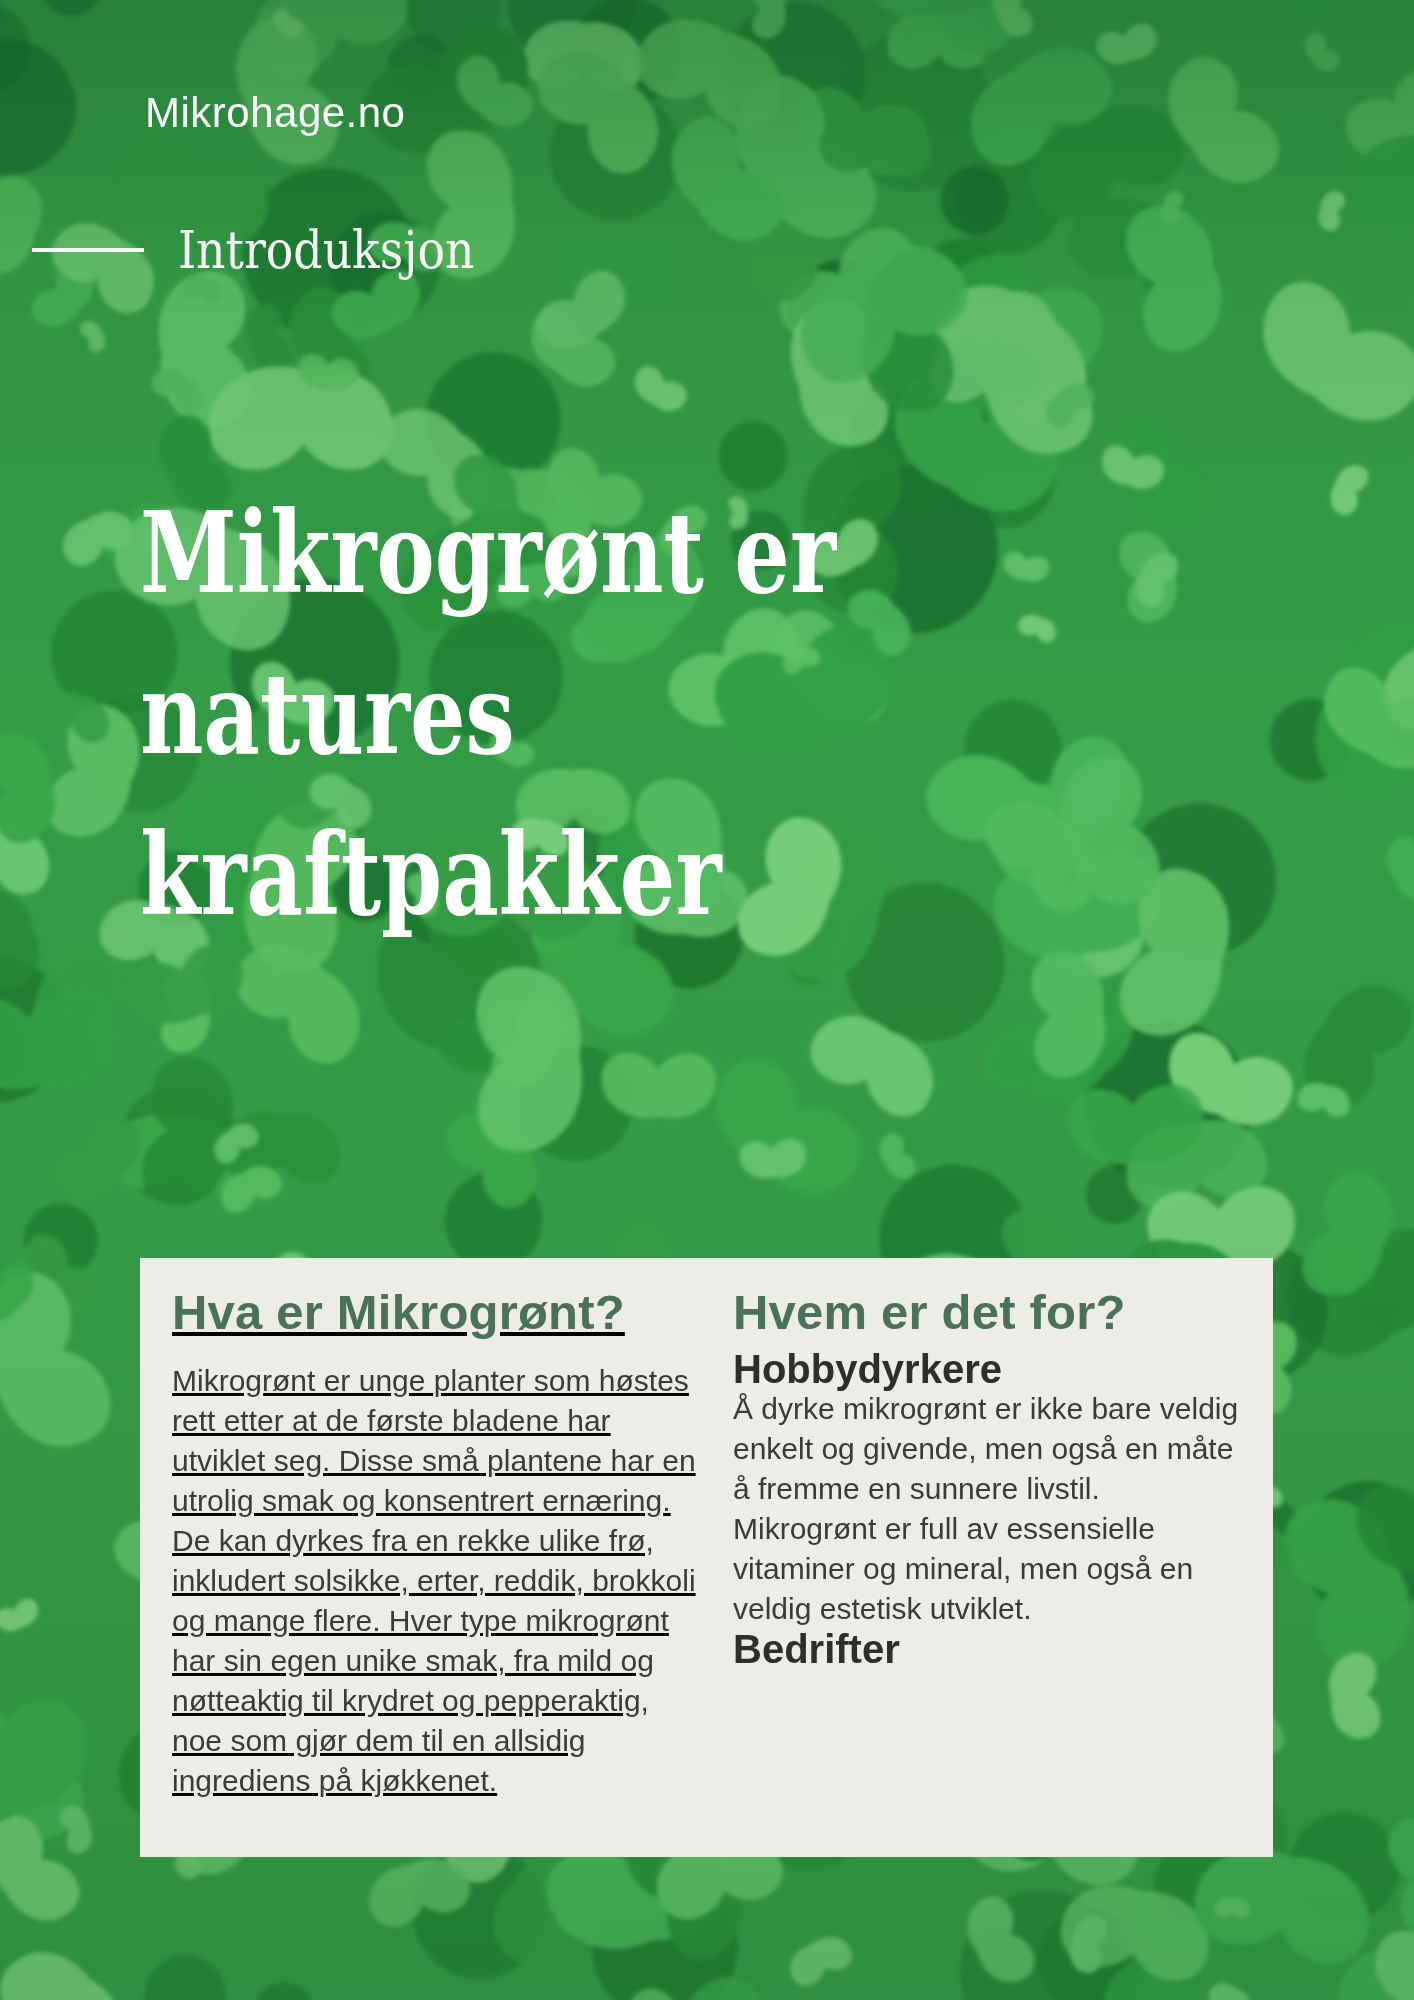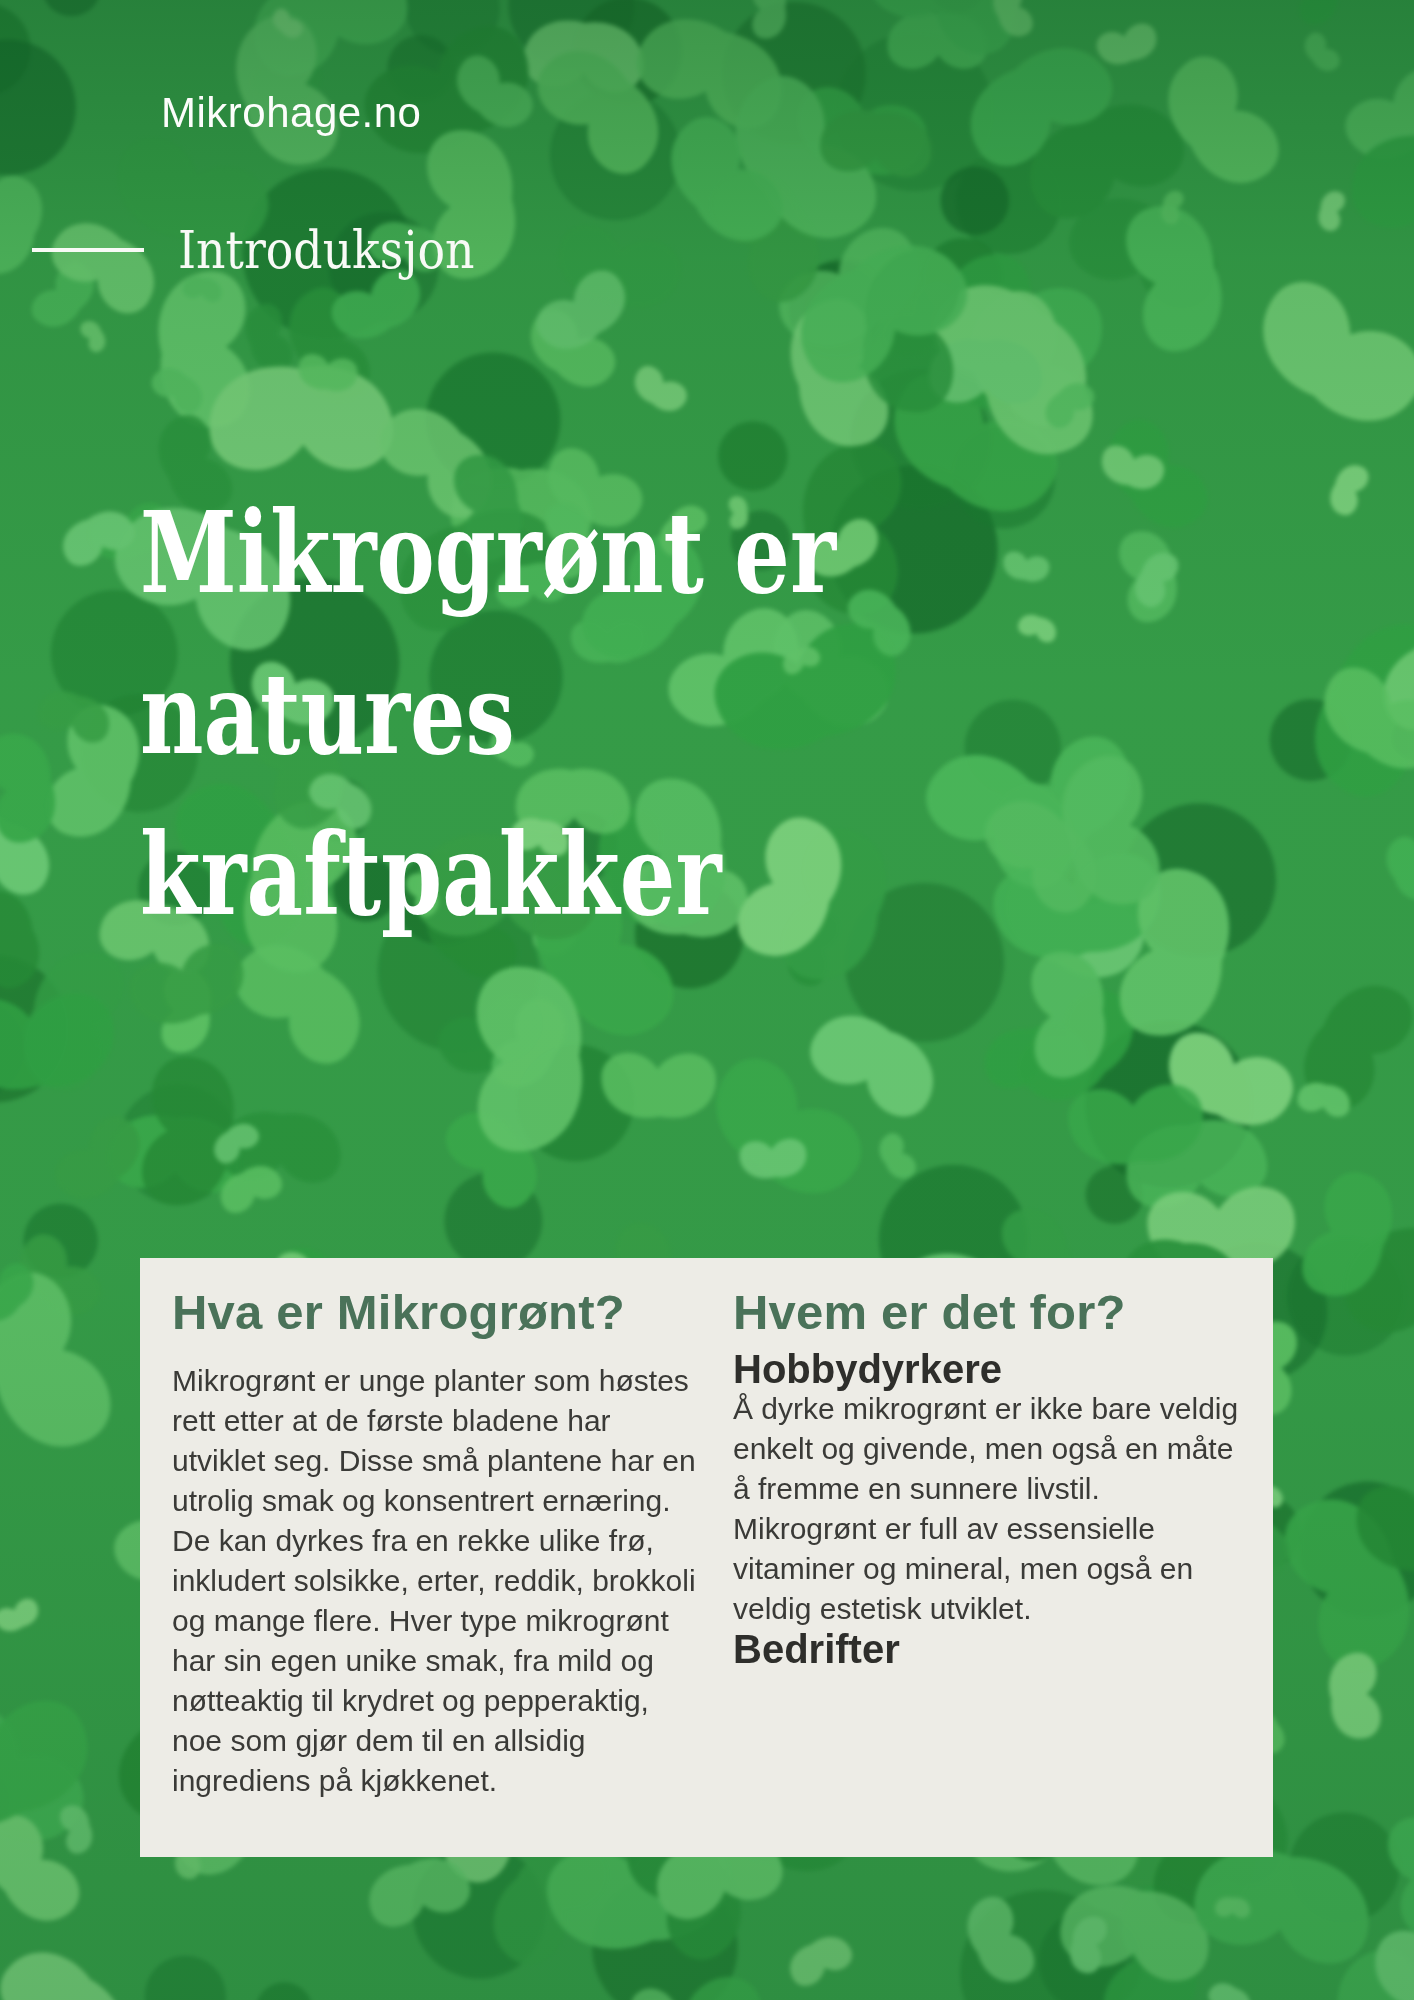--- a/index.html
+++ b/index.html
@@ -36,21 +36,20 @@
   
   .content-layer { position: absolute; inset: 0; z-index: 1; }
 
   .brand {
     position: absolute;
     left: 145px; top: 88px;
     font-size: 42px;
     line-height: 50px;
     color: #fcfdfb;
     letter-spacing: 0.5px;
-    margin-left: 16px;
   }
 
   .kicker {
     position: absolute;
     left: 0; top: 212px;
     display: flex;
     align-items: center;
     gap: 34px;
     height: 76px;
     padding-left: 32px;
@@ -87,21 +86,21 @@
   .panel {
     position: absolute;
     left: 140px; top: 1258px;
     width: 1133px; height: 599px;
     box-sizing: border-box;
     background: #edece6;
     padding: 26px 32px 30px 32px;
     display: flex;
     gap: 28px;
   }
-  .col-left  { width: 533px; flex: none; }
+  .col-left  { width: 533px; flex: none; text-decoration: underline; }
   .col-right { flex: 1; }
 
   .panel-title {
     margin: 0 0 21px 0;
     font-size: 49px;
     line-height: 56px;
     font-weight: 700;
     color: #4a7259;
     letter-spacing: 0.2px;
   }

